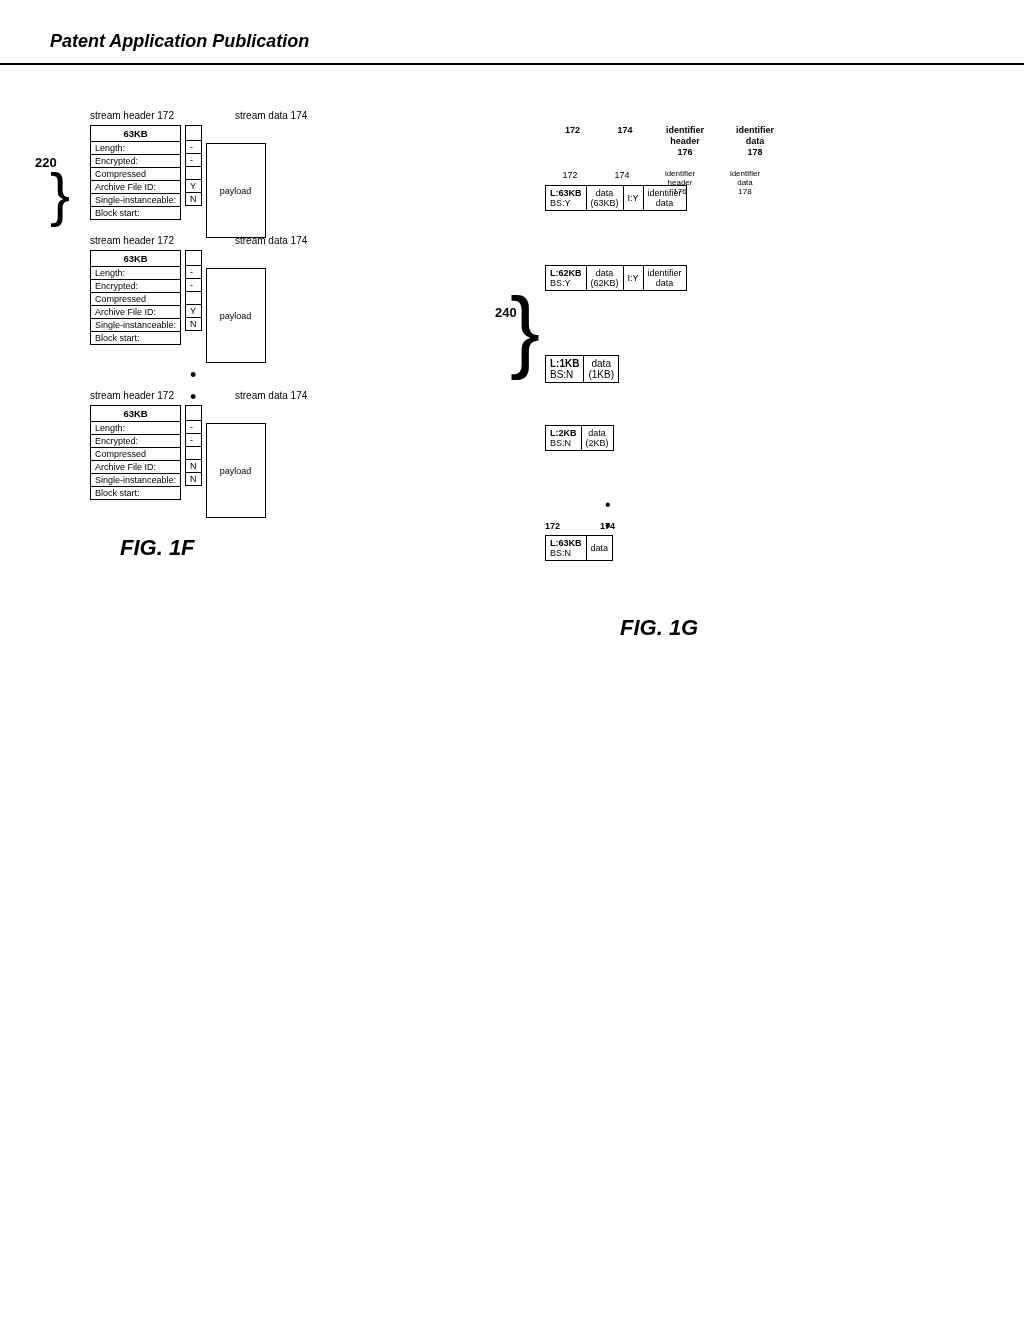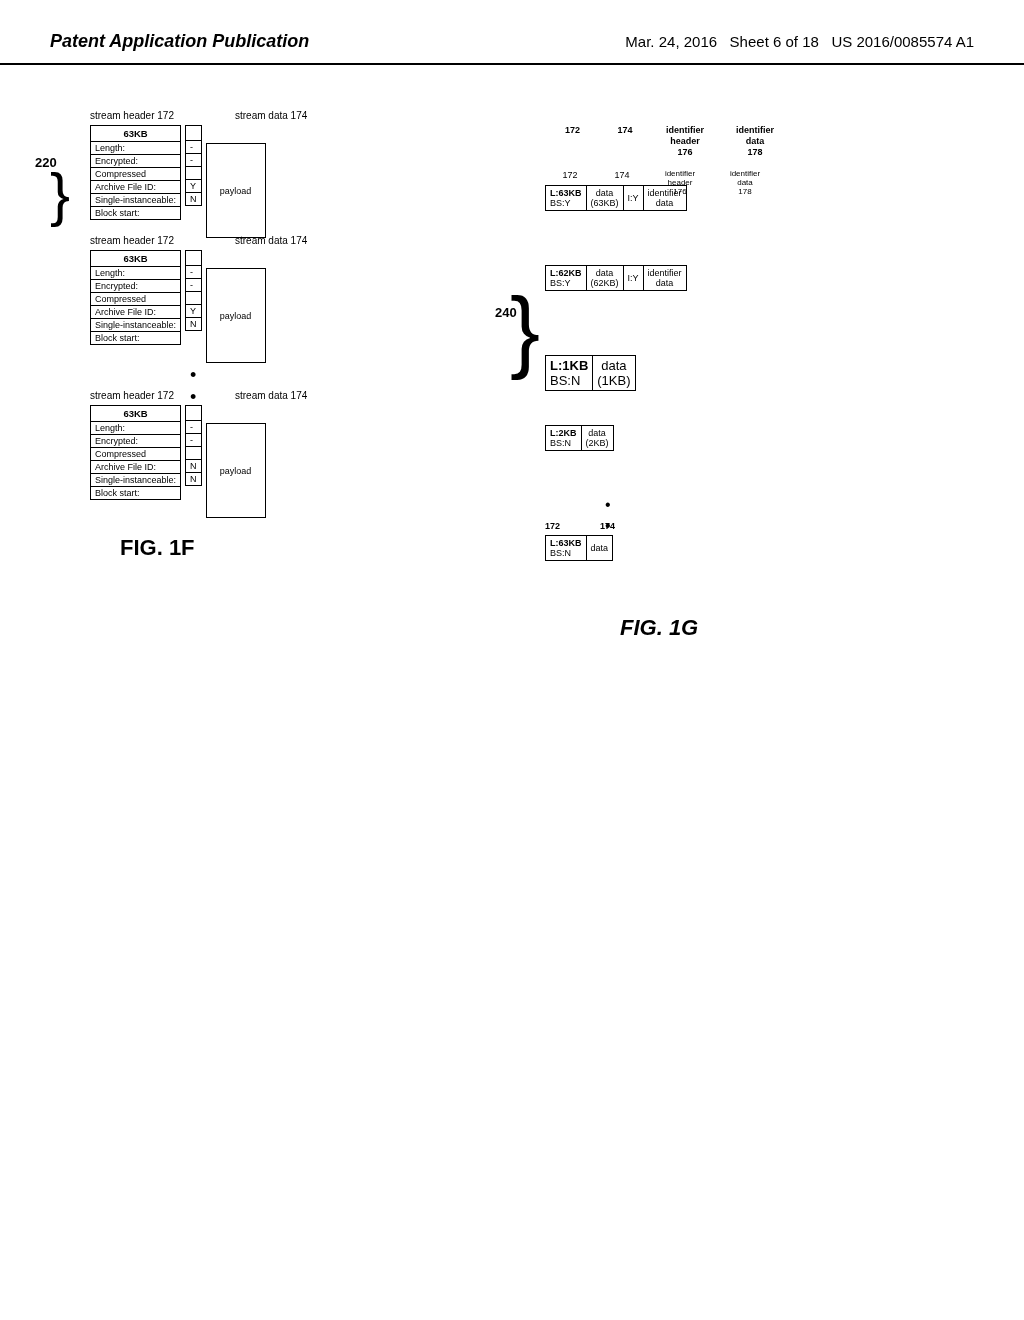--- a/index.html
+++ b/index.html
@@ -7,46 +7,41 @@
       background: #fff;
       font-family: Arial, sans-serif;
       width: 1024px;
       height: 1320px;
       overflow: hidden;
       position: relative;
     }
     .page-header {
       display: flex;
       justify-content: space-between;
-      align-items: center;
+      align-items: flex-end;
       padding: 30px 50px 10px 50px;
       border-bottom: 2px solid #000;
     }
     .header-left {
       font-size: 18px;
       font-weight: bold;
       font-style: italic;
       max-width: 350px;
       line-height: 1.3;
     }
     .header-right {
       font-size: 15px;
       text-align: right;
     }
   </style>
 </head>
 <body>
 
 <div class="page-header">
   <div class="header-left">Patent Application Publication</div>
-  <div class="header-right">
-    <span>Mar. 24, 2016</span>&nbsp;&nbsp;
-    <span>Sheet 6 of 18</span>&nbsp;&nbsp;
-    <span>US 2016/0085574 A1</span>
-  </div>
 </div>
 
 <div style="position: relative; width: 1024px; height: 1220px;">
 
   <div style="position: absolute; top: 40px; left: 30px; width: 450px;">
 
     <div style="position: absolute; top: 50px; left: 5px; font-size: 13px; font-weight: bold;">220</div>
 
     <div style="position: absolute; top: 60px; left: 20px; font-size: 60px; line-height: 1; color: #000;">}</div>
 
@@ -209,21 +204,21 @@
               <td style="border: 1px solid #000; padding: 1px 4px;">N</td>
             </tr>
         <tr>
               <td style="border: 1px solid #000; padding: 1px 4px;">N</td>
             </tr>
       </tbody>
         </table>
       <div style="border: 1.5px solid #000; width: 60px; height: 95px; display: flex; align-items: center; justify-content: center; font-size: 9px; margin-top: 18px;">payload</div>
     </div>
 
-    <div style="position: absolute; top: 430px; left: 90px; font-size: 22px; font-weight: bold; ">FIG. 1F</div>
+    <div style="position: absolute; top: 430px; left: 90px; font-size: 22px; font-weight: bold; font-style: italic;">FIG. 1F</div>
 
   </div>
 
   <div style="position: absolute; top: 40px; left: 490px; width: 500px;">
 
     <div style="position: absolute; top: 200px; left: 5px; font-size: 13px; font-weight: bold;">240</div>
 
     <div style="position: absolute; top: 185px; left: 20px; font-size: 90px; line-height: 0.9; color: #000;">}</div>
 
     <div style="position: absolute; top: 20px; left: 55px; display: flex; flex-direction: row; gap: 0px; font-size: 9px;">
@@ -271,21 +266,21 @@
             <div>(62KB)</div>
           </td>
           <td style="border: 1.5px solid #000; padding: 2px 4px; vertical-align:middle; text-align:center;">I:Y</td>
           <td style="border: 1.5px solid #000; padding: 2px 4px; vertical-align:middle; text-align:center;">identifier<br>data</td>
         </tr>
       </tbody>
         </table>
     </div>
 
     <div style="position: absolute; top: 250px; left: 55px;">
-      <table style="border-collapse: collapse; font-size: 13px;">
+      <table style="border-collapse: collapse; font-size: 10px;">
         <tbody>
             <tr>
           <td style="border: 1.5px solid #000; padding: 2px 4px; vertical-align:top;">
             <div style="font-weight:bold;">L:1KB</div>
             <div>BS:N</div>
           </td>
           <td style="border: 1.5px solid #000; padding: 2px 4px; vertical-align:top; text-align:center;">
             <div>data</div>
             <div>(1KB)</div>
           </td>

